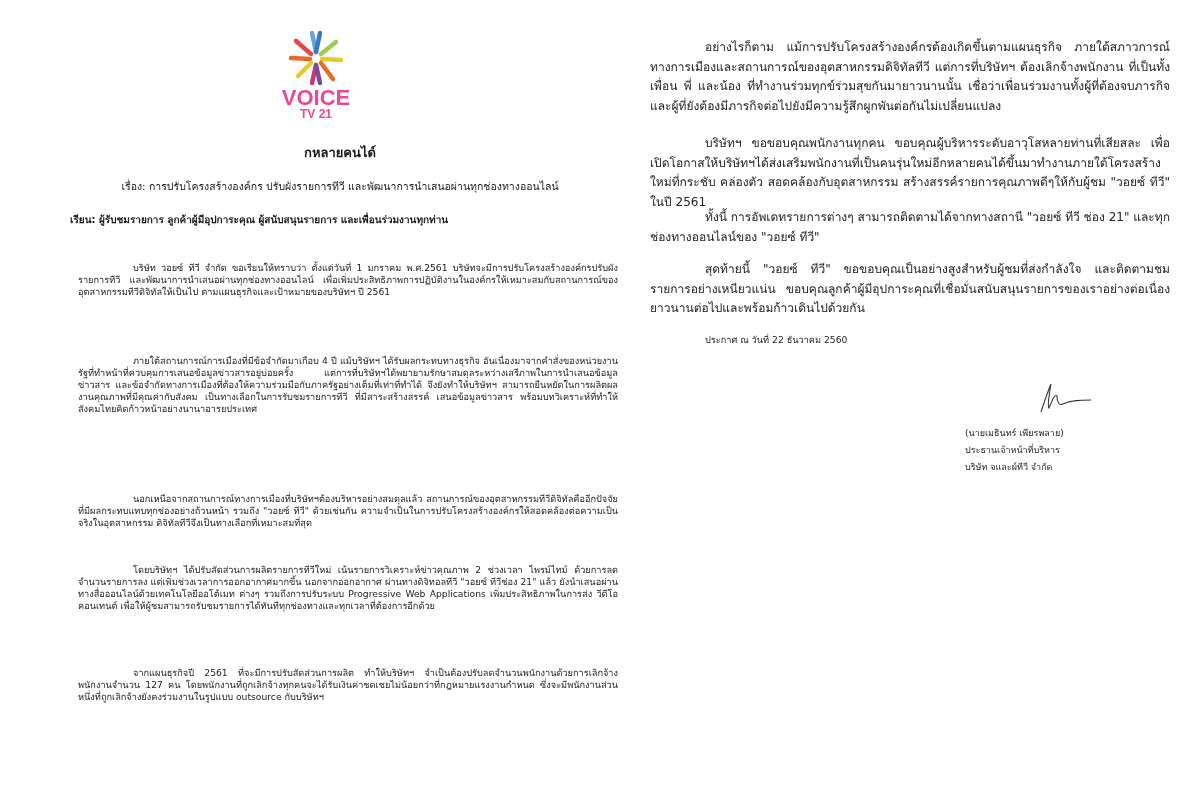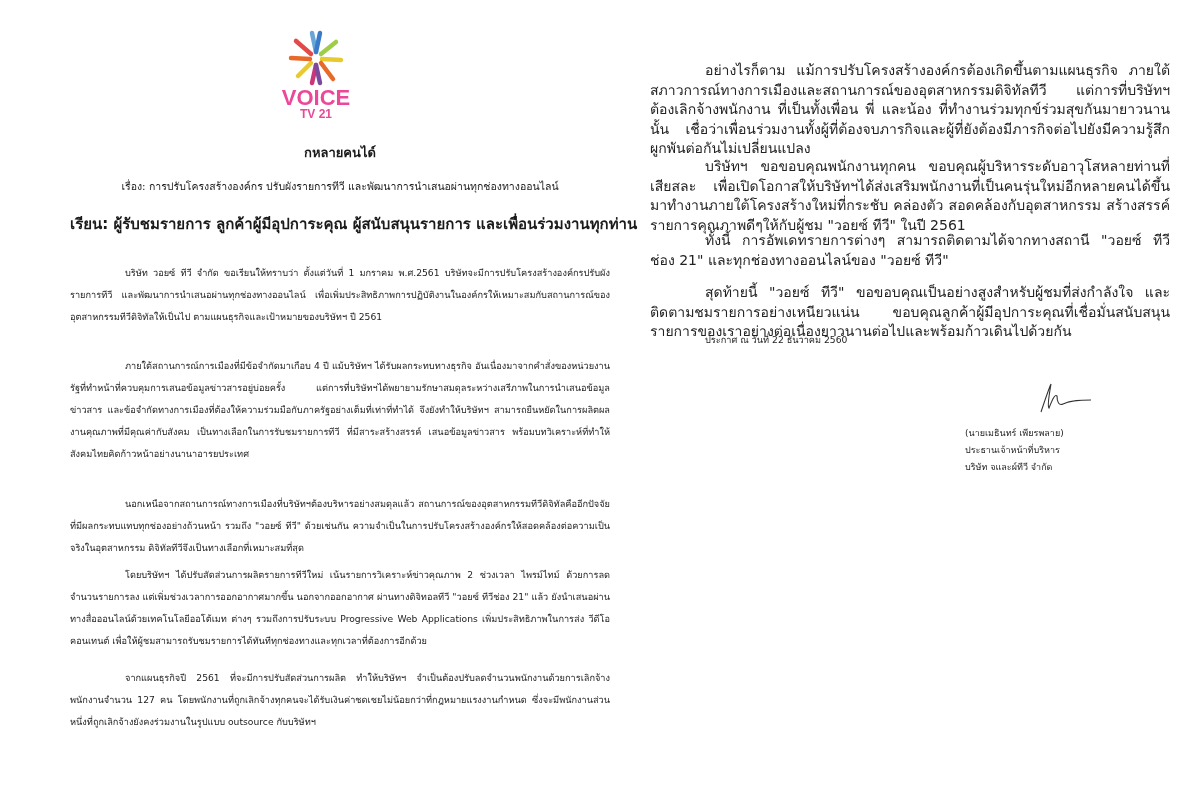--- a/index.html
+++ b/index.html
@@ -14,26 +14,26 @@
     .page-left { left: 70px; width: 540px; }
     .page-right { left: 650px; width: 520px; }
 
     .logo { position: absolute; left: 196px; top: 30px; width: 100px; text-align: center; }
     .logo svg { display: block; margin: 0 auto; }
     .logo-word { font-family: "Liberation Sans", sans-serif; font-weight: bold; font-size: 22px; line-height: 20px; letter-spacing: 0px; color: #ec4899; margin-top: 2px; }
     .logo-sub { font-family: "Liberation Sans", sans-serif; font-weight: bold; font-size: 12px; line-height: 12px; color: #ec4899; }
 
     .doc-title { position: absolute; top: 142px; left: 0; width: 540px; text-align: center; font-weight: bold; font-size: 13px; }
     .subject { position: absolute; top: 178px; left: 0; width: 540px; text-align: center; font-weight: normal; font-size: 10.5px; white-space: nowrap; }
-    .addressee { position: absolute; top: 212px; left: 0; width: 540px; text-align: left; font-weight: bold; font-size: 15px; white-space: nowrap; }
+    .addressee { position: absolute; top: 212px; left: 0; width: 540px; text-align: left; font-weight: bold; font-size: 10px; white-space: nowrap; }
 
-    .para { position: absolute; left: 0; width: 540px; font-size: 9.2px; line-height: 22px; text-align: justify; color: #222; }
+    .para { position: absolute; left: 8px; width: 540px; font-size: 9.2px; line-height: 12px; text-align: justify; color: #222; }
     .para .indent { display: inline-block; width: 55px; }
 
-    .r-para { position: absolute; left: 0; width: 520px; font-size: 14px; line-height: 19.5px; text-align: justify; color: #222; margin-top: 23px; }
+    .r-para { position: absolute; left: 0; width: 520px; font-size: 12px; line-height: 19.5px; text-align: justify; color: #222; }
     .r-para .indent { display: inline-block; width: 55px; }
 
     .date-line { position: absolute; top: 332px; left: 55px; font-size: 9.2px; color: #222; }
     .signature { position: absolute; top: 378px; left: 385px; }
     .sig-block { position: absolute; top: 425px; left: 315px; width: 200px; text-align: left; font-size: 9px; line-height: 17px; color: #222; }
   </style>
 </head>
 <body>
 
 <div class="page page-left">

